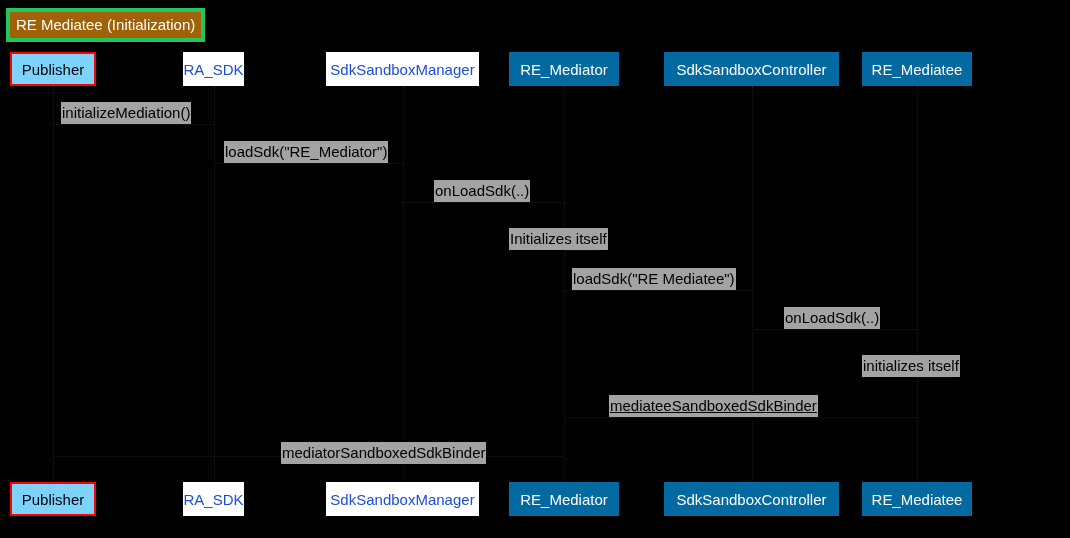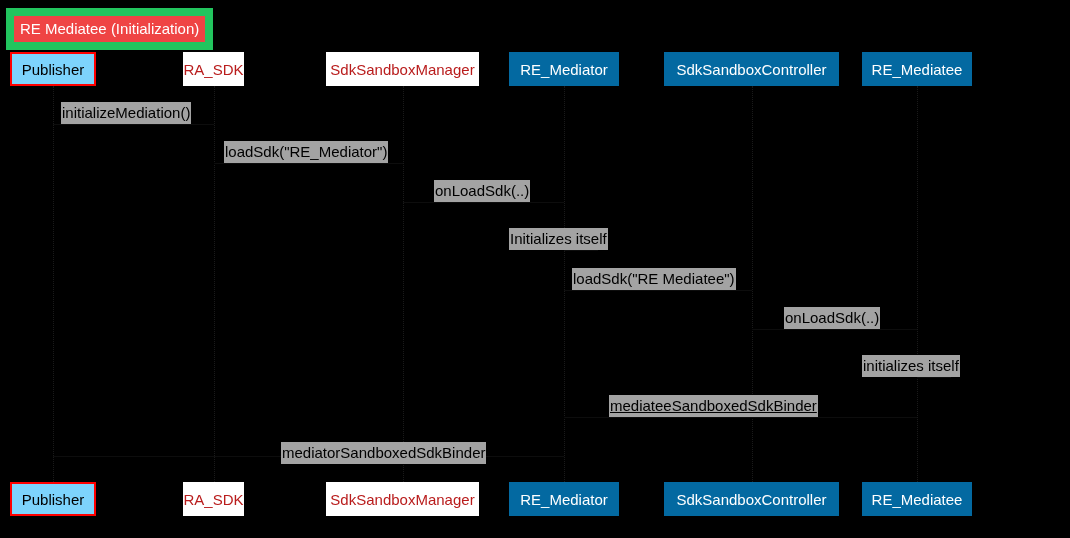--- a/index.html
+++ b/index.html
@@ -21,43 +21,43 @@
     left: 0; top: 0;
     width: 1070px;
     height: 538px;
     background: #000000;
   }
 
   
   .title-box {
     position: absolute;
     box-sizing: border-box;
-    background: #ef4444;
-    border: 8px solid #22c55e;
+    background: #a16207;
+    border: 4px solid #22c55e;
     color: #FFFFFF;
     font-size: 15px;
     line-height: 1;
     padding: 5px 6px 6px 6px;
     white-space: nowrap;
   }
 
   
   .participant {
     position: absolute;
     box-sizing: border-box;
     white-space: nowrap;
     font-size: 15px;
     line-height: 1;
     display: flex;
     align-items: center;
     justify-content: center;
   }
   .participant.plain {
     background: #FFFFFF;
-    color: #b91c1c;
+    color: #1d4ed8;
     border: none;
     padding: 12px 2px;
   }
   .participant.boxed {
     background: #7dd3fc;
     color: #000000;
     border: 2px solid #FF0000;
   }
   .participant.blue {
     background: #0369a1;

